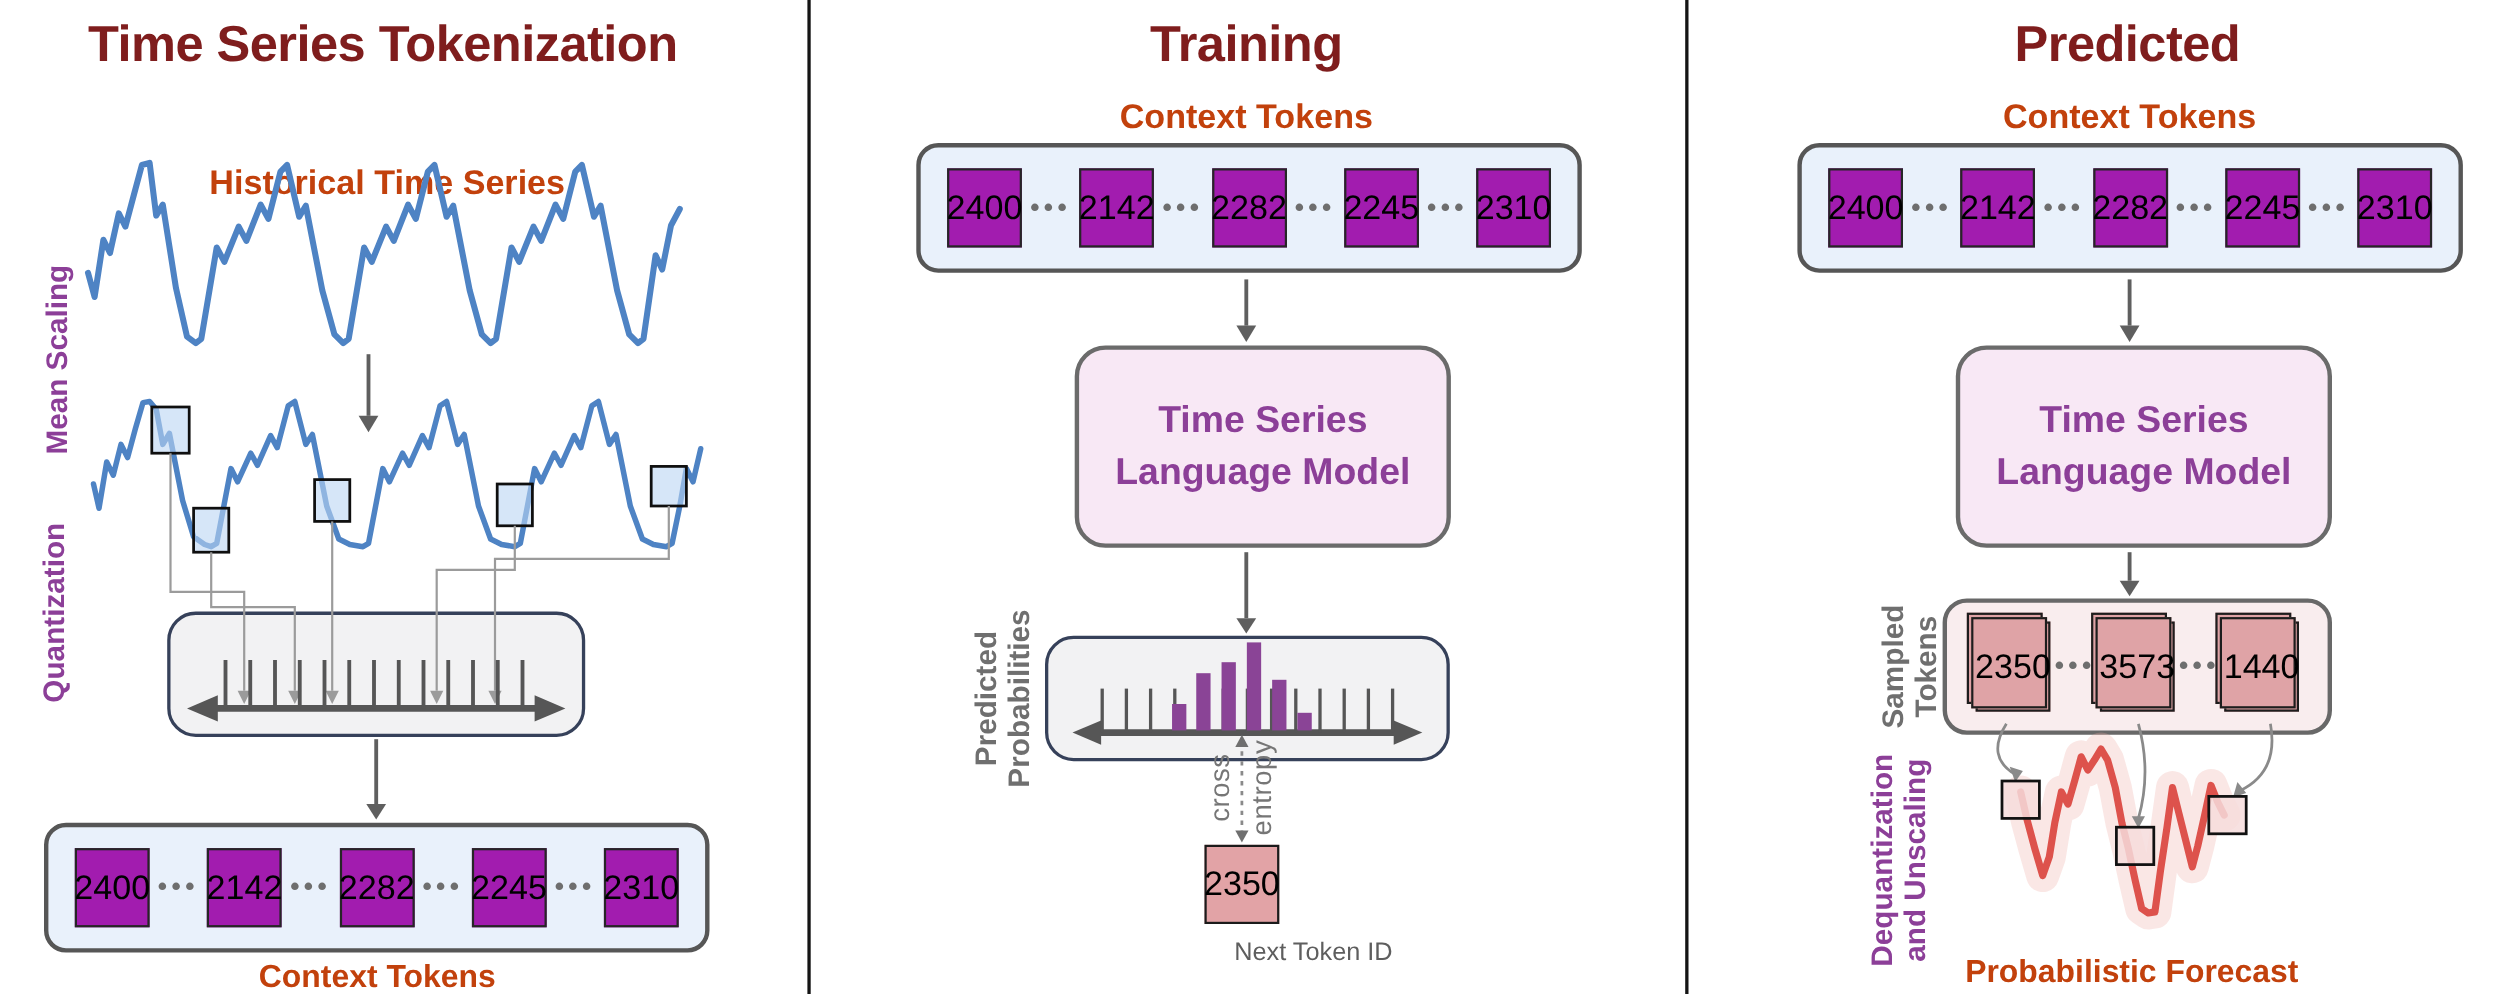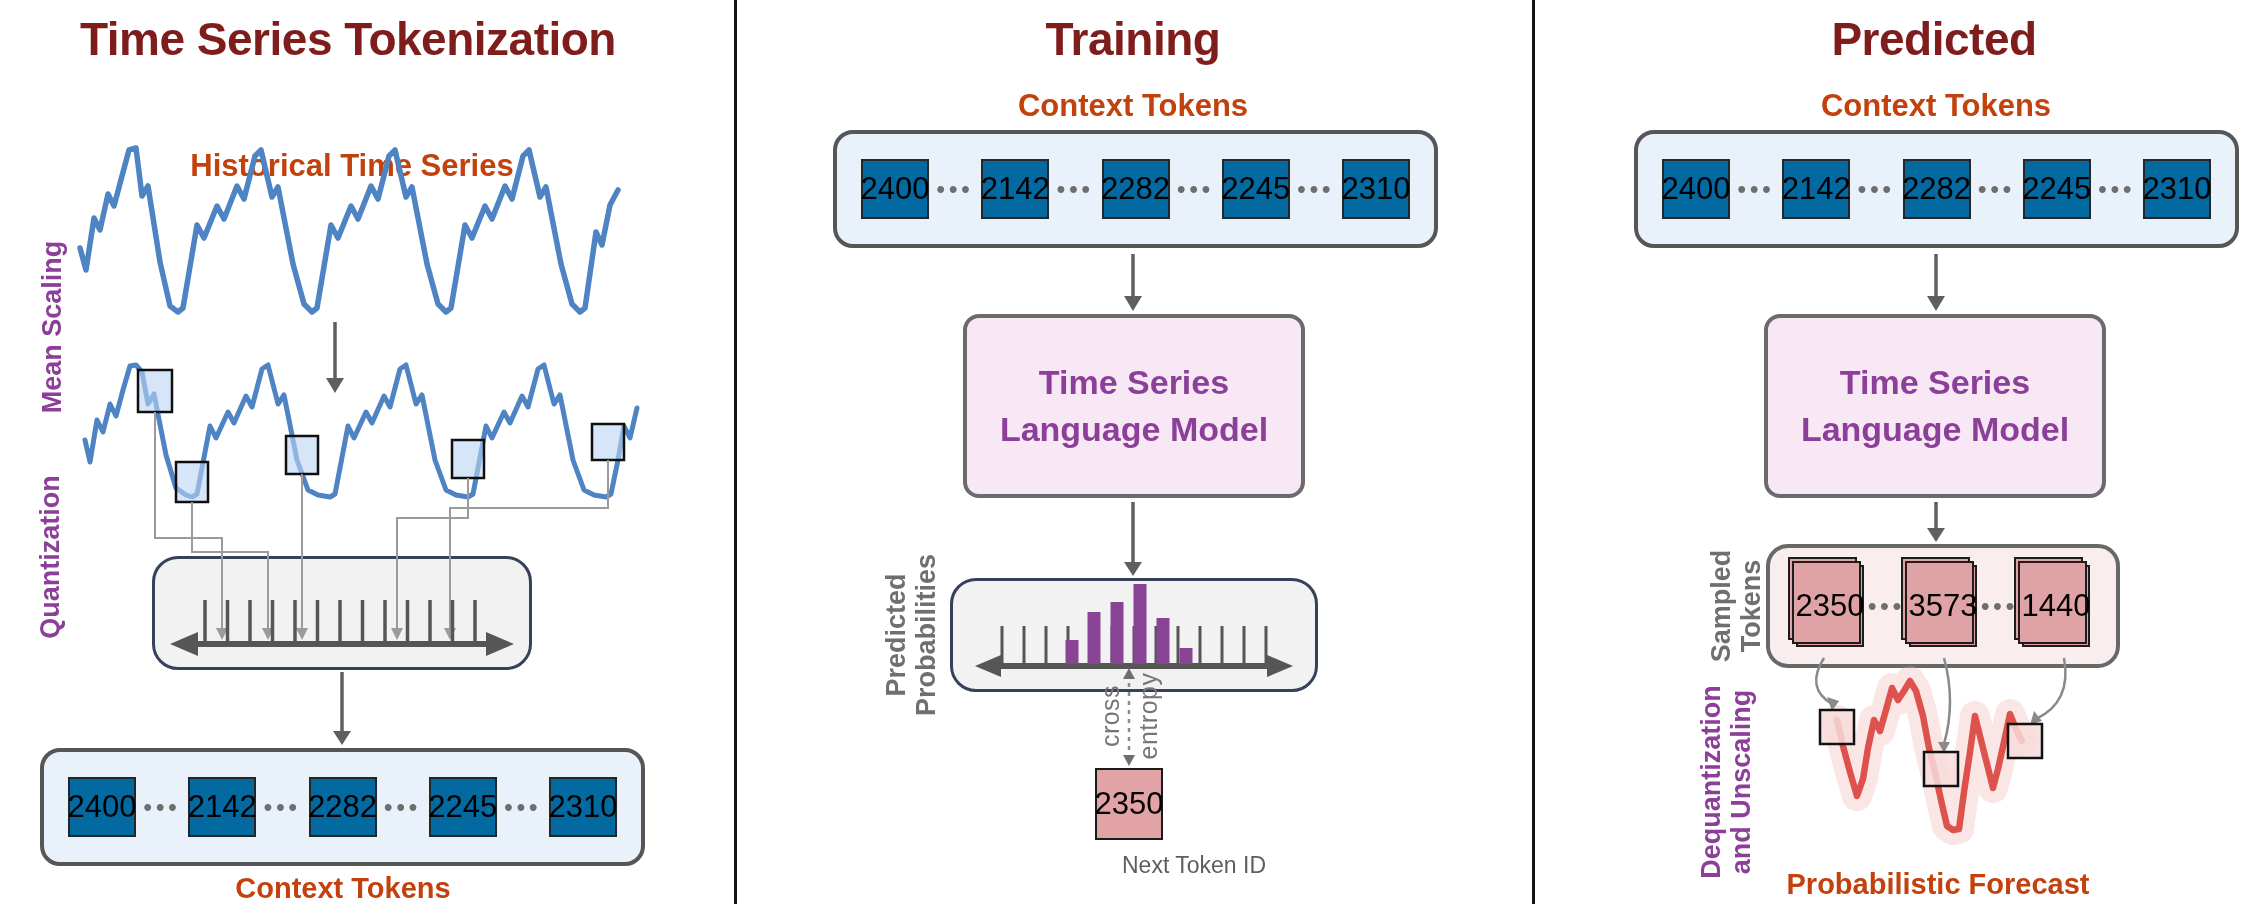--- a/index.html
+++ b/index.html
@@ -4,25 +4,25 @@
 <style>
   html,body{margin:0;padding:0;background:#ffffff;}
   body{width:2267px;height:904px;position:relative;font-family:"Liberation Sans",sans-serif;overflow:hidden;}
   .abs{position:absolute;}
   .divider{position:absolute;top:0;bottom:0;width:3px;background:#141414;}
   .title{font-size:46px;font-weight:700;color:#7f1d1d;transform:translateX(-50%);white-space:nowrap;letter-spacing:-0.5px;}
   .heading{font-size:31px;font-weight:700;color:#c2410c;transform:translateX(-50%);white-space:nowrap;}
   .small-label{font-size:23px;font-weight:400;color:#5e5e5e;transform:translateX(-50%);white-space:nowrap;}
   .token-container{background:#e9f1fb;border:4px solid #565656;border-radius:20px;box-sizing:border-box;
     display:flex;align-items:center;justify-content:space-between;padding:0 24px;}
-  .token{width:68px;height:60px;background:#0369a1;border:2.5px solid #262626;box-sizing:border-box;
+  .token{width:68px;height:72px;background:#a21caf;border:2.5px solid #262626;box-sizing:border-box;
     display:flex;align-items:center;justify-content:center;font-size:31px;color:#000;flex:none;}
   .dots{color:#6e6e6e;font-size:24px;font-weight:700;letter-spacing:4px;flex:none;}
-  .model-box{background:#f8e8f5;border:4px solid #6b6b6b;border-radius:16px;box-sizing:border-box;
-    display:flex;flex-direction:column;align-items:center;justify-content:center;gap:8px;}
+  .model-box{background:#f8e8f5;border:4px solid #6b6b6b;border-radius:28px;box-sizing:border-box;
+    display:flex;flex-direction:column;align-items:center;justify-content:center;gap:8px;margin-left:14px;}
   .model-line{font-size:34px;font-weight:700;color:#8c3f98;white-space:nowrap;}
   .graybox{background:#f2f2f3;border:3.5px solid #36415a;border-radius:26px;box-sizing:border-box;}
   .rot{transform:translate(-50%,-50%) rotate(-90deg);white-space:nowrap;text-align:center;}
   .rot .l{display:block;line-height:1.1;}
   .purple-label{font-size:27px;font-weight:700;color:#8c3f98;}
   .gray-rot{font-size:27px;font-weight:700;color:#6f6f6f;}
   .cross-label{font-size:25px;font-weight:400;color:#767676;letter-spacing:0.5px;}
   .cross-label .l{display:block;line-height:1.5;}
   .pink-box{background:#e2a3a6;border:2.5px solid #1b1b1b;box-sizing:border-box;
     display:flex;align-items:center;justify-content:center;font-size:31px;color:#000;}

